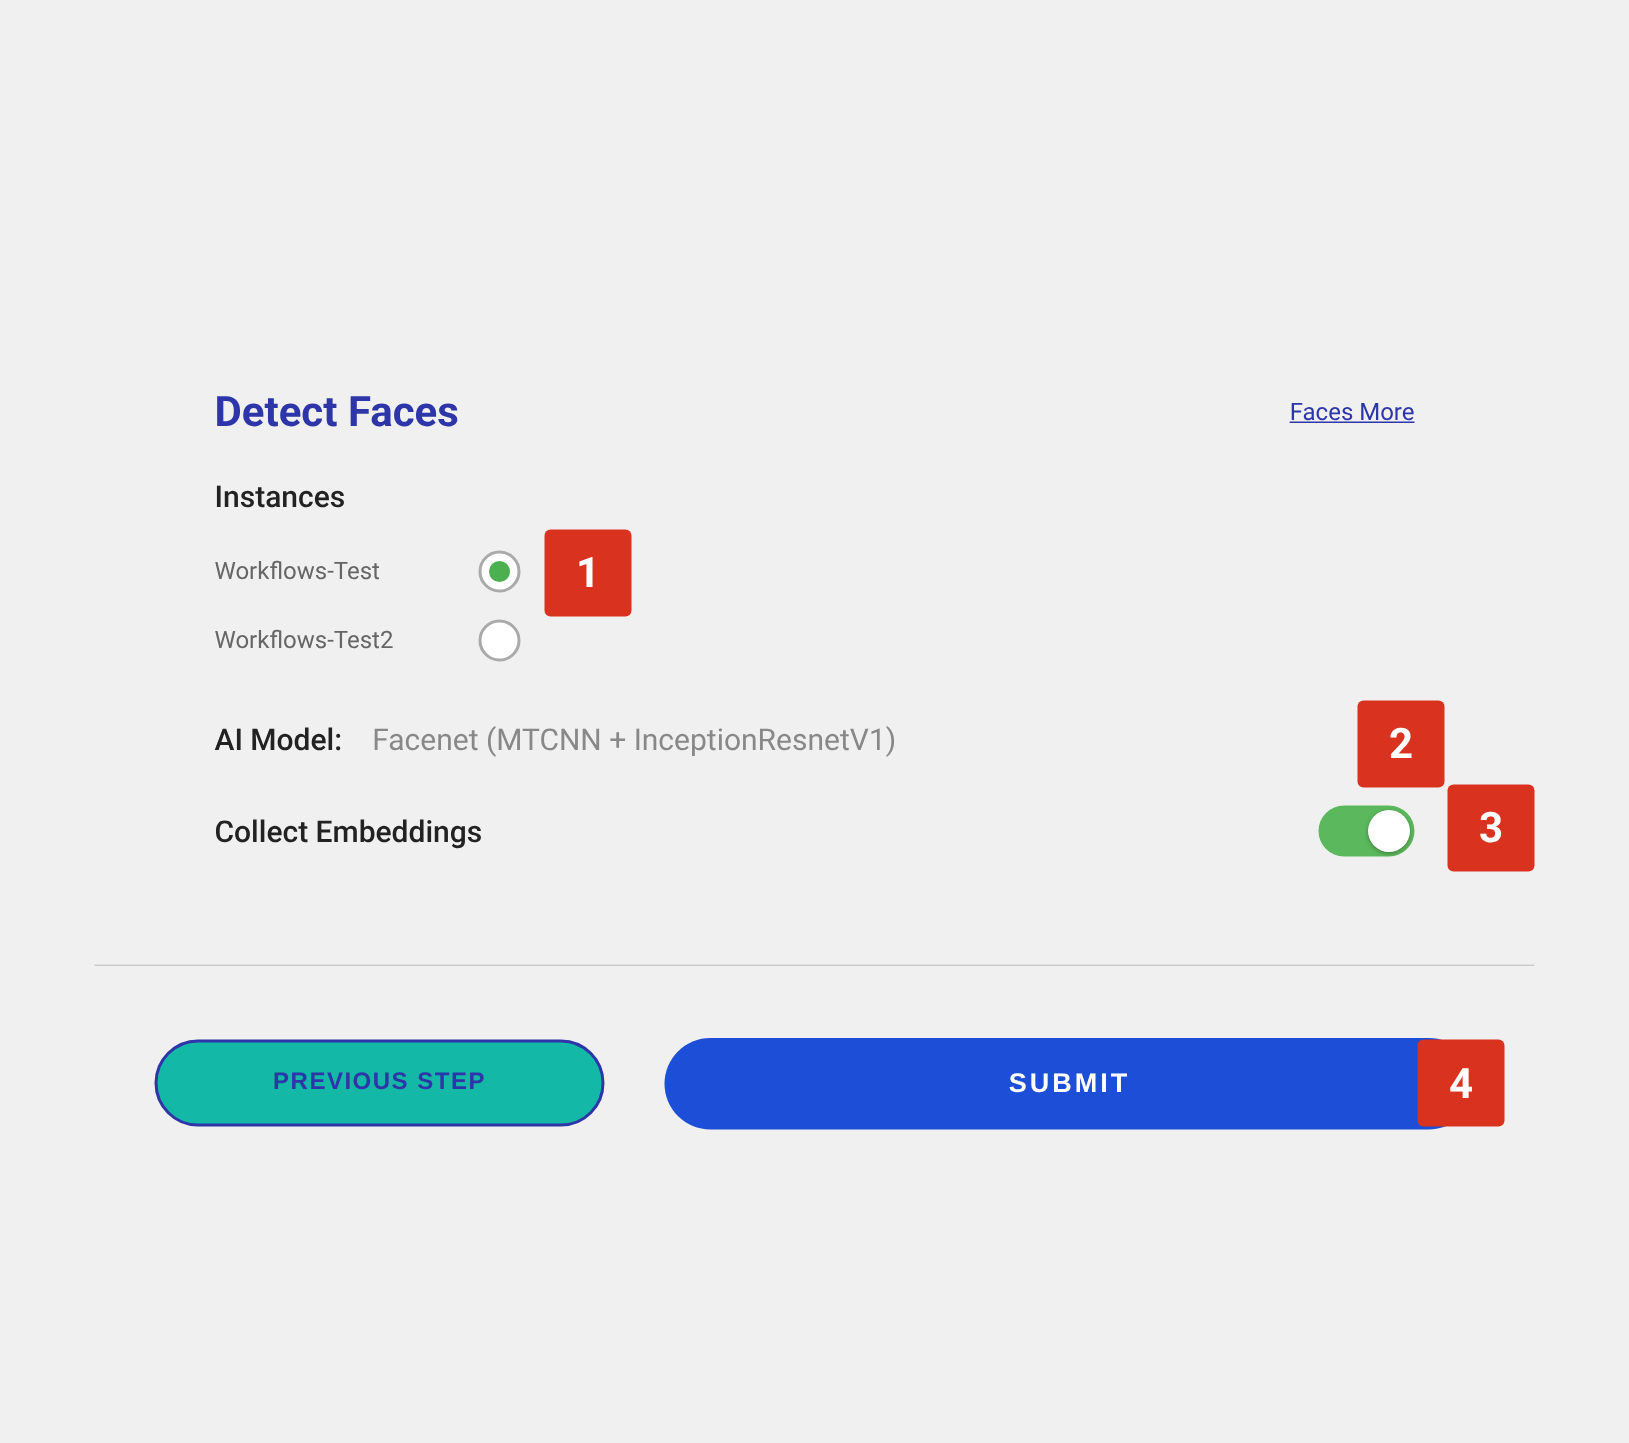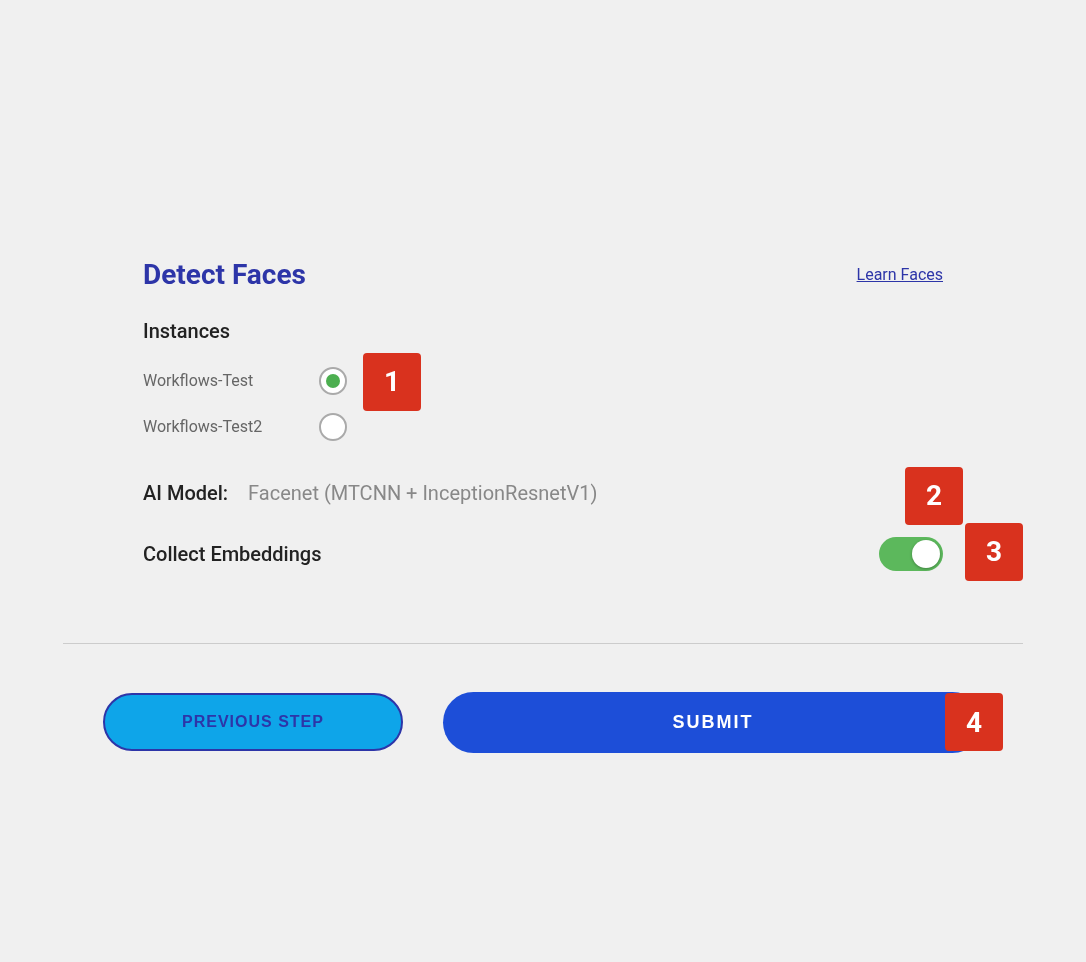--- a/index.html
+++ b/index.html
@@ -189,21 +189,21 @@
 
     .footer-buttons {
       display: flex;
       gap: 40px;
       align-items: center;
       width: 960px;
       justify-content: center;
     }
 
     .btn-previous {
-      background: #0ea5e9;
+      background: #14b8a6;
       color: #2d35a8;
       border: 2.5px solid #2d35a8;
       border-radius: 40px;
       padding: 18px 40px;
       font-size: 16px;
       font-weight: 700;
       letter-spacing: 1px;
       cursor: pointer;
       text-transform: uppercase;
       width: 300px;
@@ -241,21 +241,21 @@
       background: #ccc;
       margin-bottom: 24px;
     }
   </style>
 </head>
 <body>
 
 <div class="main-card">
   <div class="card-header">
     <h1 class="card-title">Detect Faces</h1>
-    <a class="learn-more-link">Learn Faces</a>
+    <a class="learn-more-link">Faces More</a>
   </div>
 
   <div class="instances-section">
     <div class="section-label">Instances</div>
 
     <div class="instance-row">
       <span class="instance-name">Workflows-Test</span>
       <div class="radio-outer selected">
         <div class="radio-inner"></div>
       </div>

